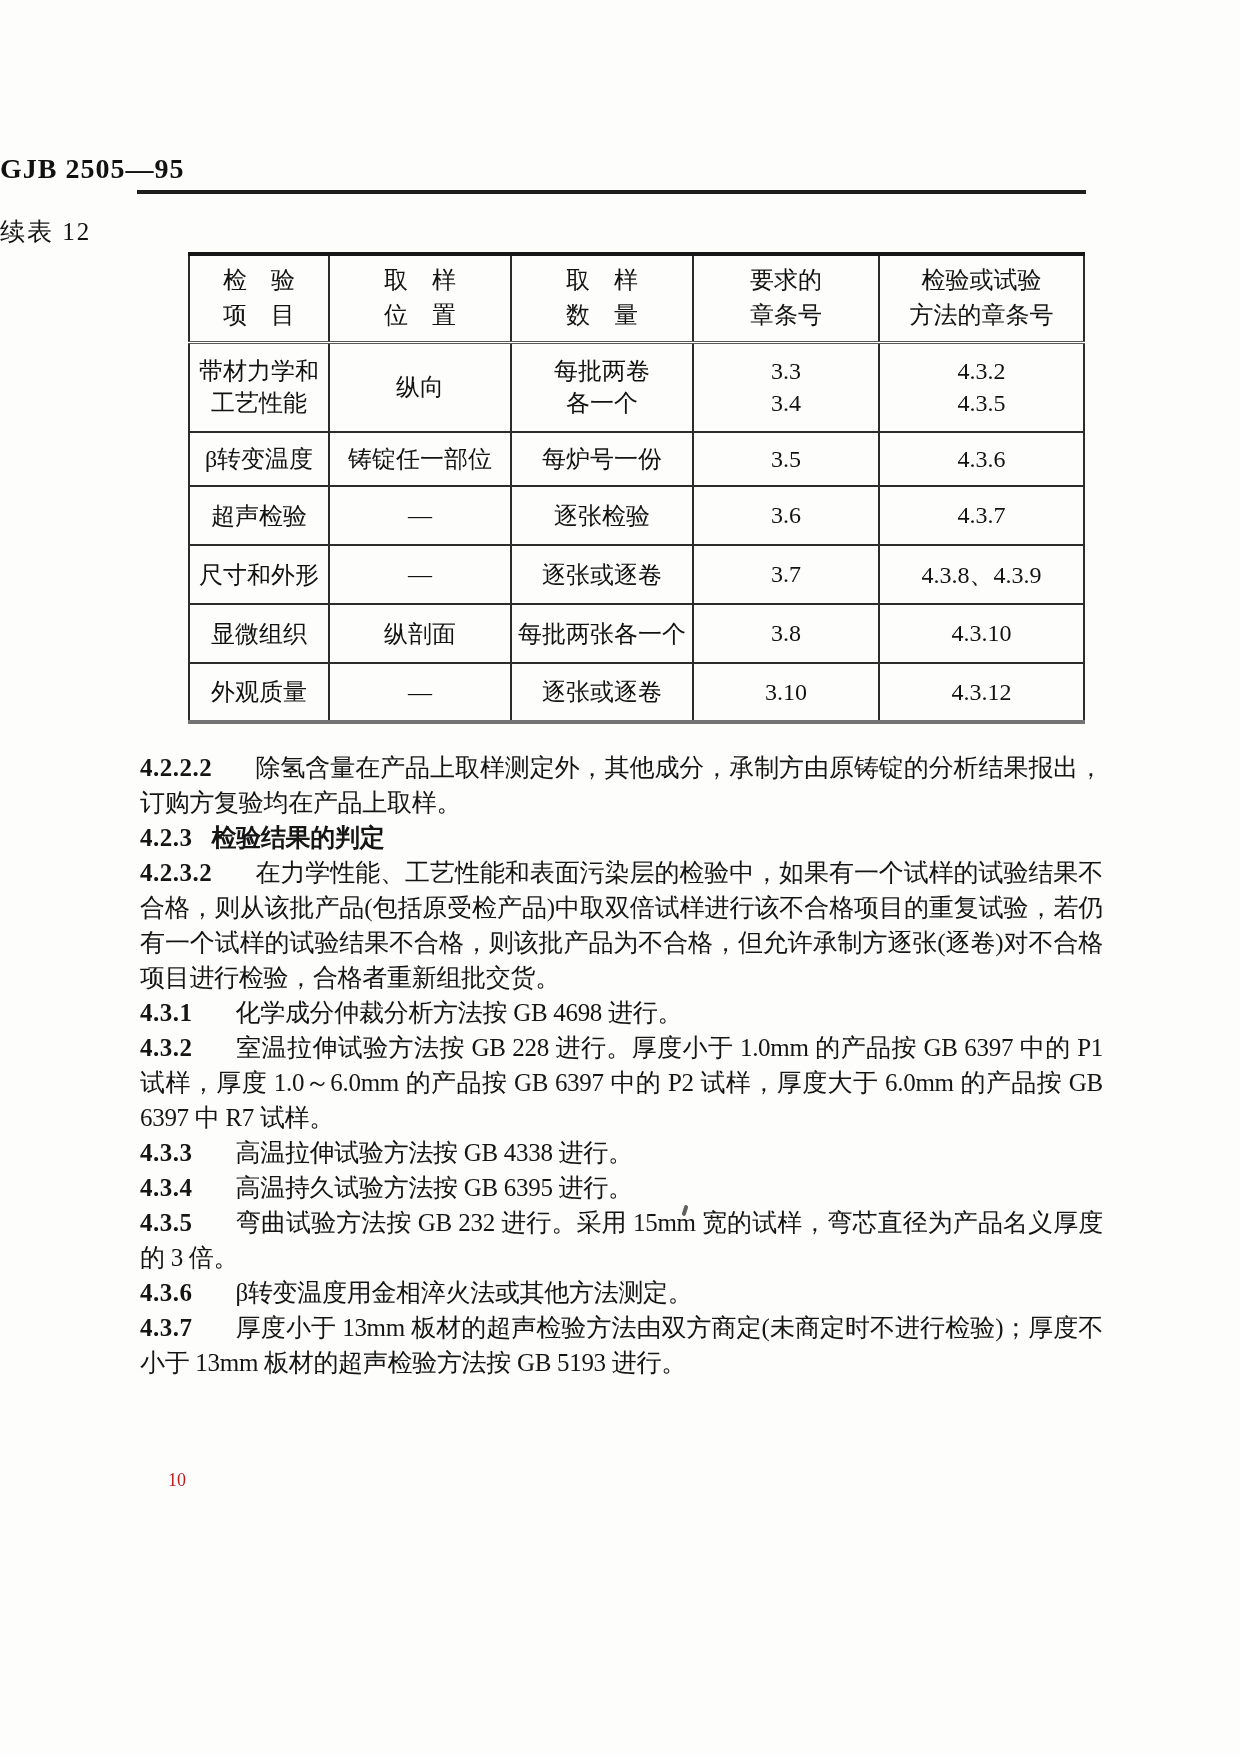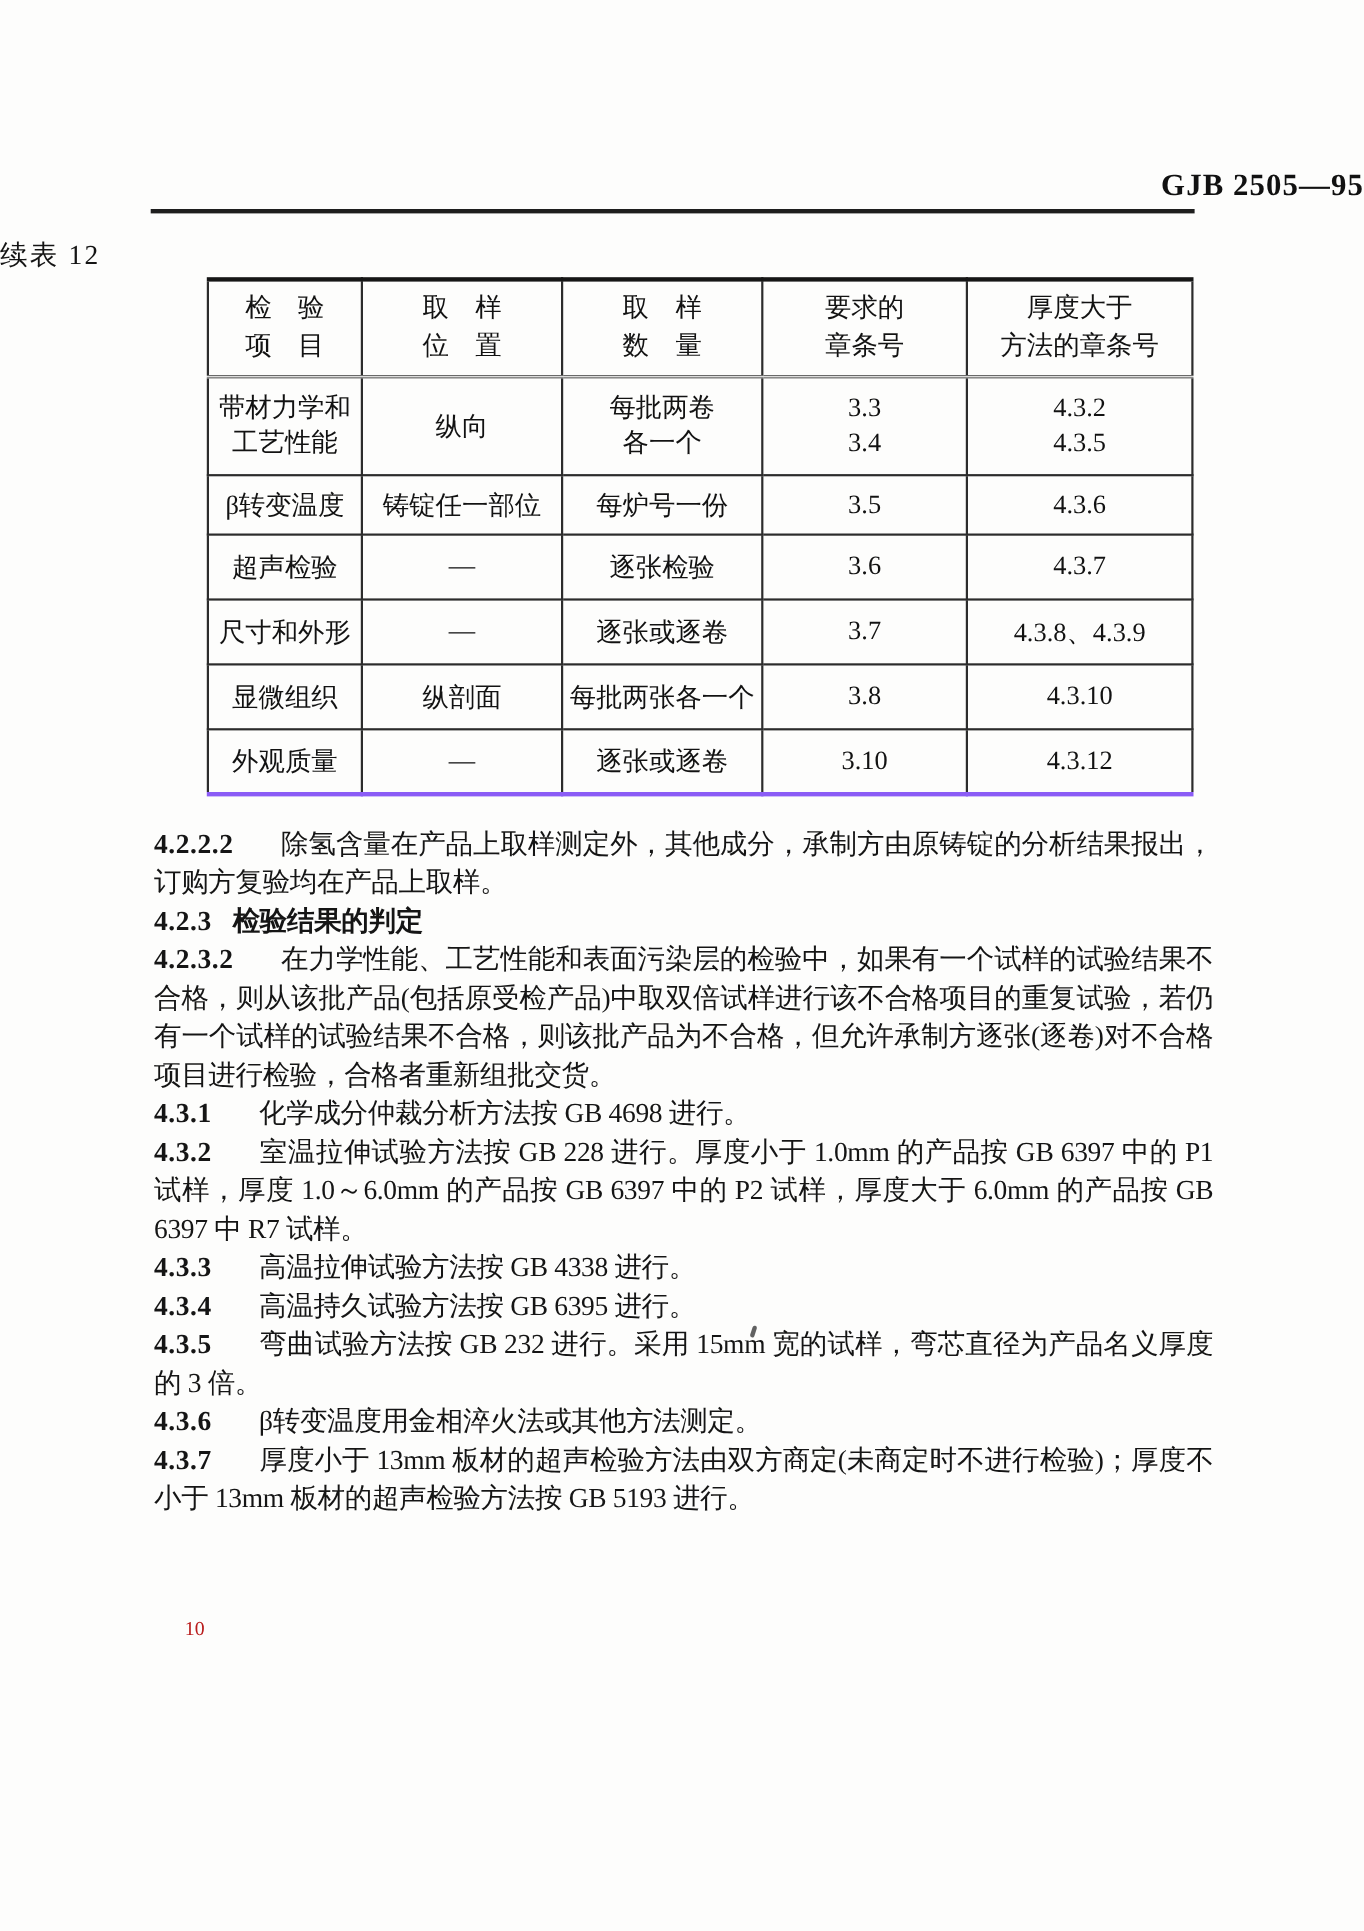--- a/index.html
+++ b/index.html
@@ -11,41 +11,41 @@
     color:#161616;
     overflow:hidden;
   }
   .page {
     position:absolute; inset:0;
     background:#fdfdfc;
   }
   
   .doc-code {
     position:absolute; top:153px; left:0; width:100%;
-    text-align:right;
+    text-align:left;
     font-size:28px; font-weight:bold; letter-spacing:1px;
     color:#111;
   }
   .top-rule {
     position:absolute; top:190px; left:137px;
     width:949px; height:4px;
     background:#1e1e1e;
   }
   
   .table-title {
     position:absolute; top:215px; left:0; width:100%;
     font-size:25px; color:#141414; letter-spacing:2px;
   }
   
   .tbl-wrap { position:absolute; top:252px; left:188px; }
   table {
     border-collapse:collapse; table-layout:fixed;
     width:895px;
     border-top:4px solid #161616;
-    border-bottom:4px solid #8b5cf6;
+    border-bottom:4px solid #737373;
   }
   td,th {
     border:2px solid #2c2c2c;
     text-align:center; vertical-align:middle;
     font-weight:normal;
     font-size:24px; color:#121212;
     padding:0;
     overflow:hidden;
   }
   tr.hdr th { border-bottom:3px double #5a5a5a; }
@@ -118,21 +118,21 @@
         </th>
         <th>
           <div class="ln">取　样</div>
           <div class="ln">数　量</div>
         </th>
         <th>
           <div class="ln">要求的</div>
           <div class="ln">章条号</div>
         </th>
         <th>
-          <div class="ln">厚度大于</div>
+          <div class="ln">检验或试验</div>
           <div class="ln">方法的章条号</div>
         </th>
       </tr>
       <tr class="r0">
         <td>
           <div class="ln">带材力学和</div>
           <div class="ln">工艺性能</div>
         </td>
         <td>
           <div>纵向</div>

